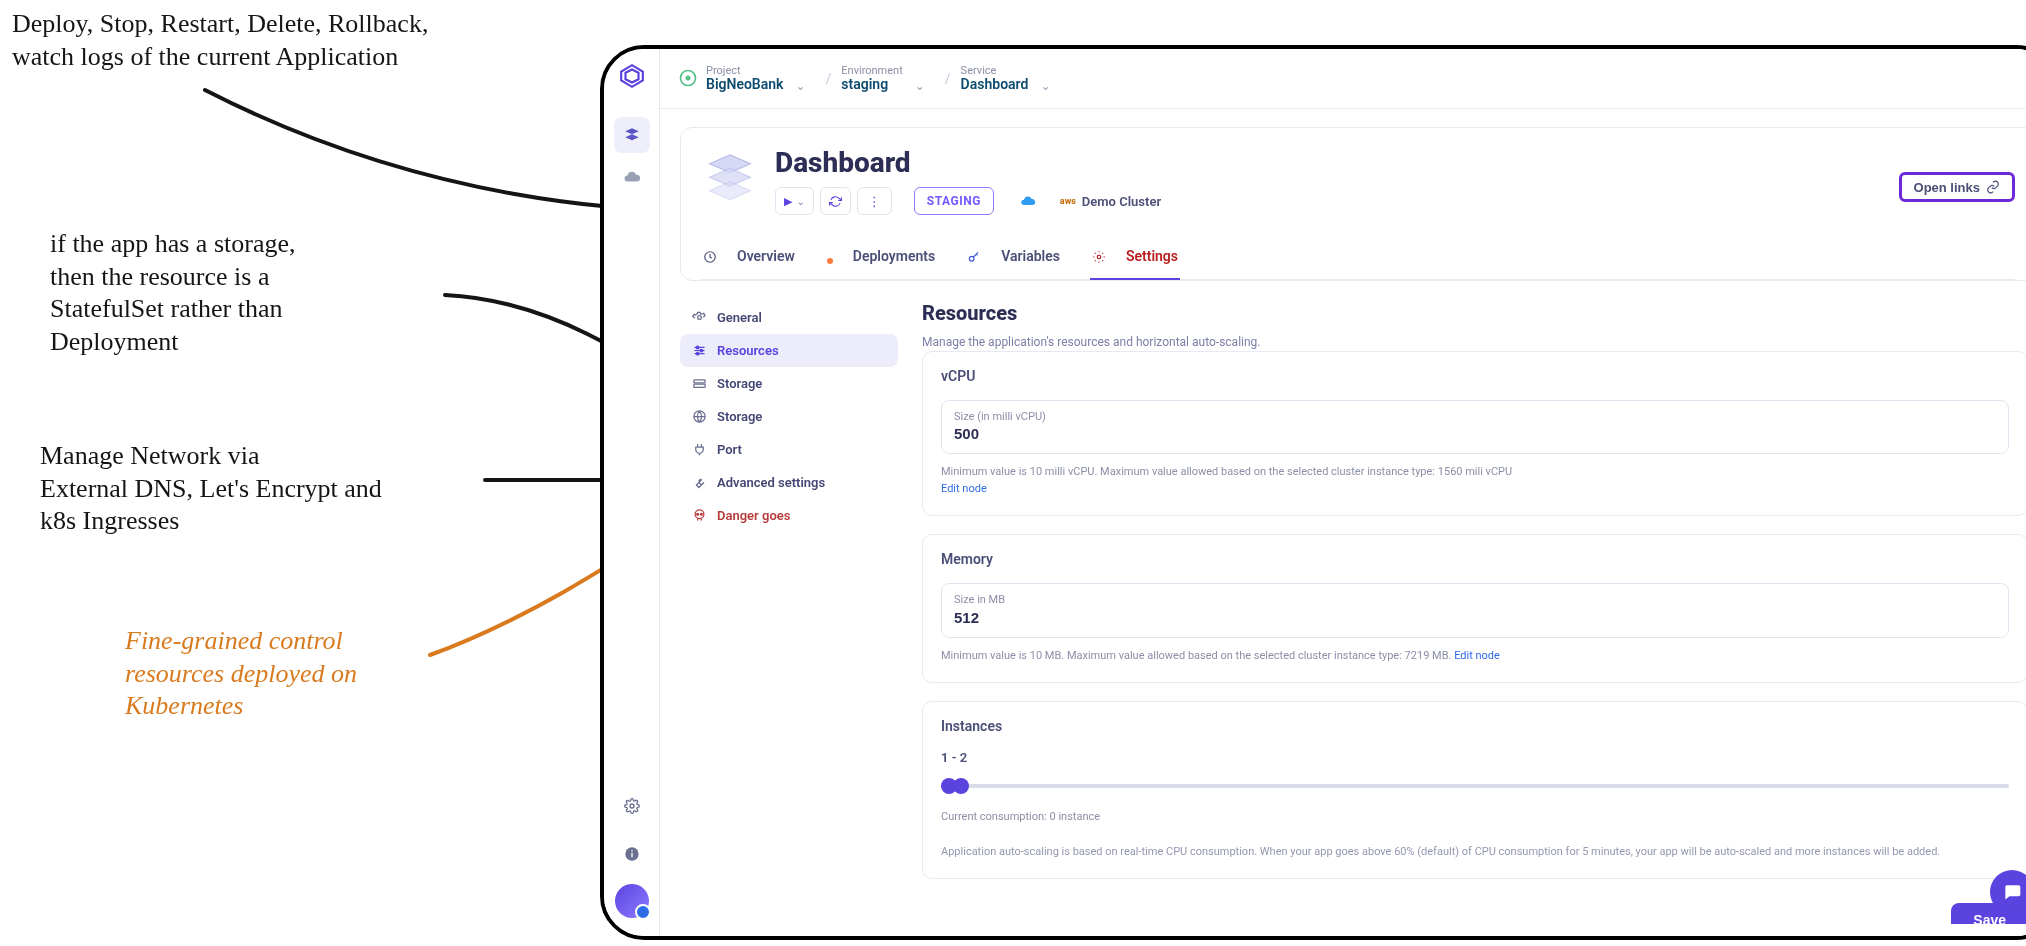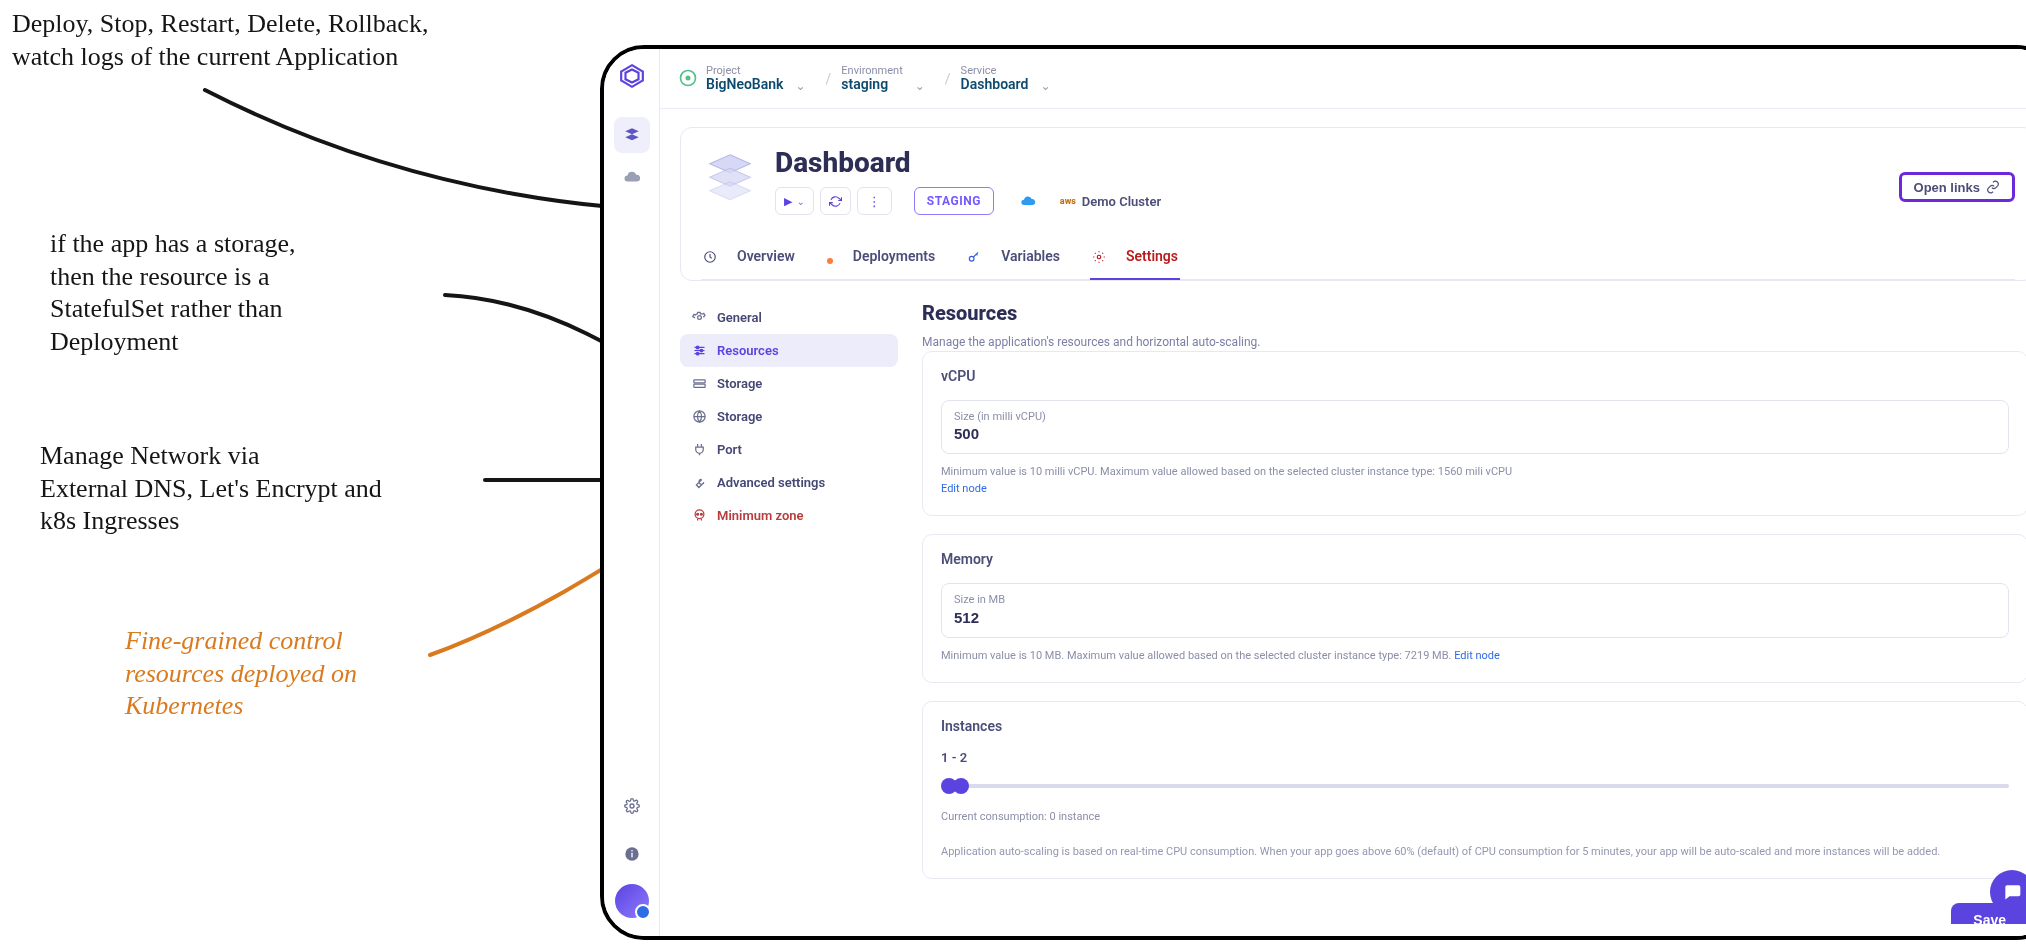--- a/index.html
+++ b/index.html
@@ -472,21 +472,21 @@
             </svg>
           <span>Advanced settings</span>
         </div>
         <div class="snav-item danger">
           <svg viewBox="0 0 24 24" fill="none" stroke="currentColor" stroke-width="2">
               <circle cx="12" cy="10" r="7"></circle>
               <circle cx="9" cy="10" r="1.5" fill="currentColor"></circle>
               <circle cx="15" cy="10" r="1.5" fill="currentColor"></circle>
               <path d="M9 17v3M15 17v3"></path>
             </svg>
-          <span>Minimum zone</span>
+          <span>Danger goes</span>
         </div>
       </div>
 
       <div class="form-area">
         <div class="page-title">Resources</div>
         <div class="page-sub">Manage the application's resources and horizontal auto-scaling.</div>
 
         <div class="section">
           <div class="section-title">vCPU</div>
           <div class="field">

